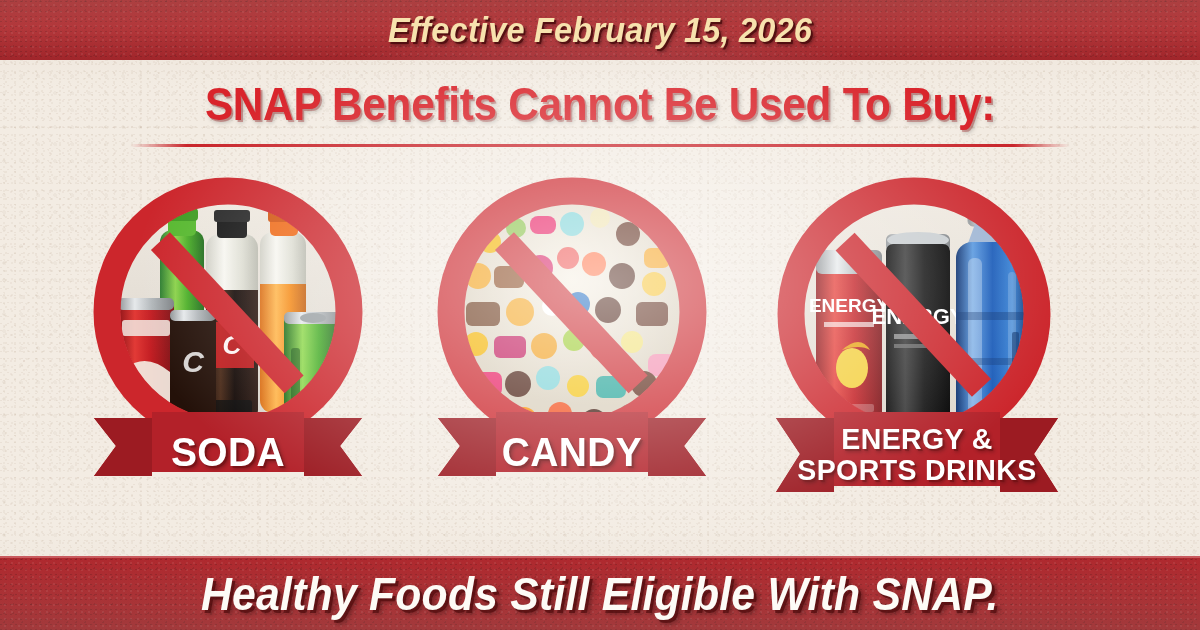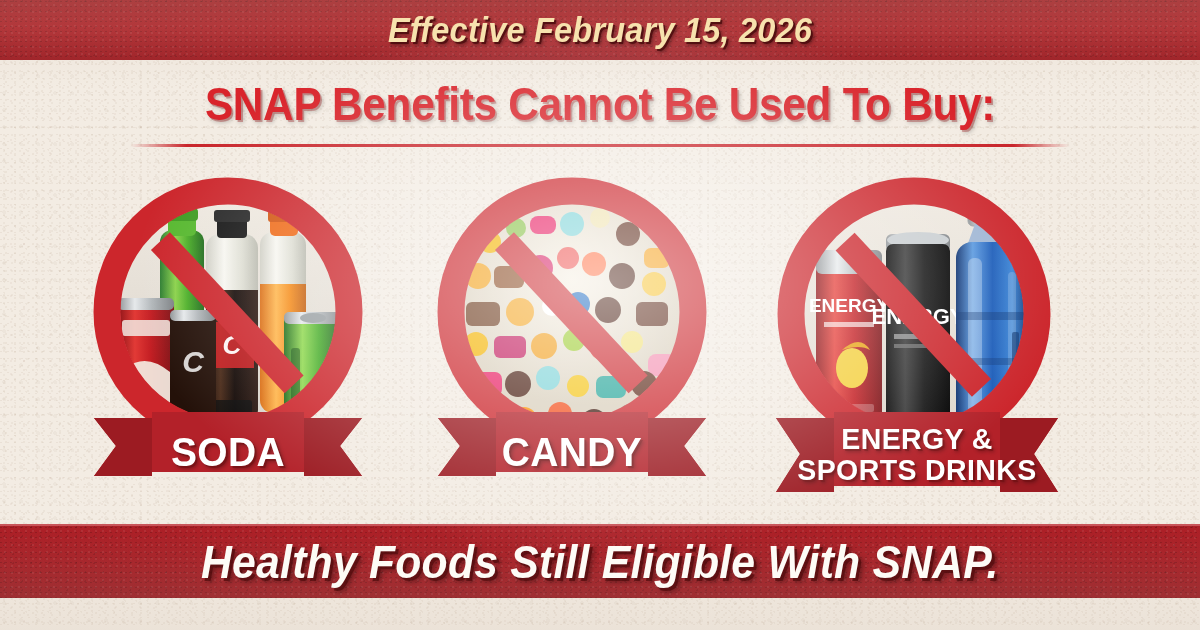--- a/index.html
+++ b/index.html
@@ -47,21 +47,21 @@
   .banner::after{
     content:""; position:absolute; inset:0;
     background-image:
       radial-gradient(circle at 20% 30%, rgba(0,0,0,.16) 0 1px, transparent 1px),
       radial-gradient(circle at 70% 70%, rgba(255,255,255,.07) 0 1px, transparent 1px),
       radial-gradient(circle at 45% 15%, rgba(0,0,0,.12) 0 1px, transparent 1px);
     background-size:5px 5px, 7px 7px, 9px 9px;
     pointer-events:none;
   }
   #banner-top    { top:0;  height:60px;  background:linear-gradient(180deg,#a21c23 0%,#ae2027 45%,#9d1a21 100%); }
-  #banner-bottom { top:524px; height:74px; background:linear-gradient(180deg,#ad2027 0%,#a41d24 55%,#971920 100%); border-top:2px solid #c8555a; }
+  #banner-bottom { top:556px; height:74px; background:linear-gradient(180deg,#ad2027 0%,#a41d24 55%,#971920 100%); border-top:2px solid #c8555a; }
 
   .banner-text {
     position:relative; z-index:2;
     font-weight:bold; font-style:italic;
     letter-spacing:.2px;
     white-space:nowrap;
     transform:scaleX(.93);
   }
   #effective-date {
     font-size:35px; color:#f7e2ae;

